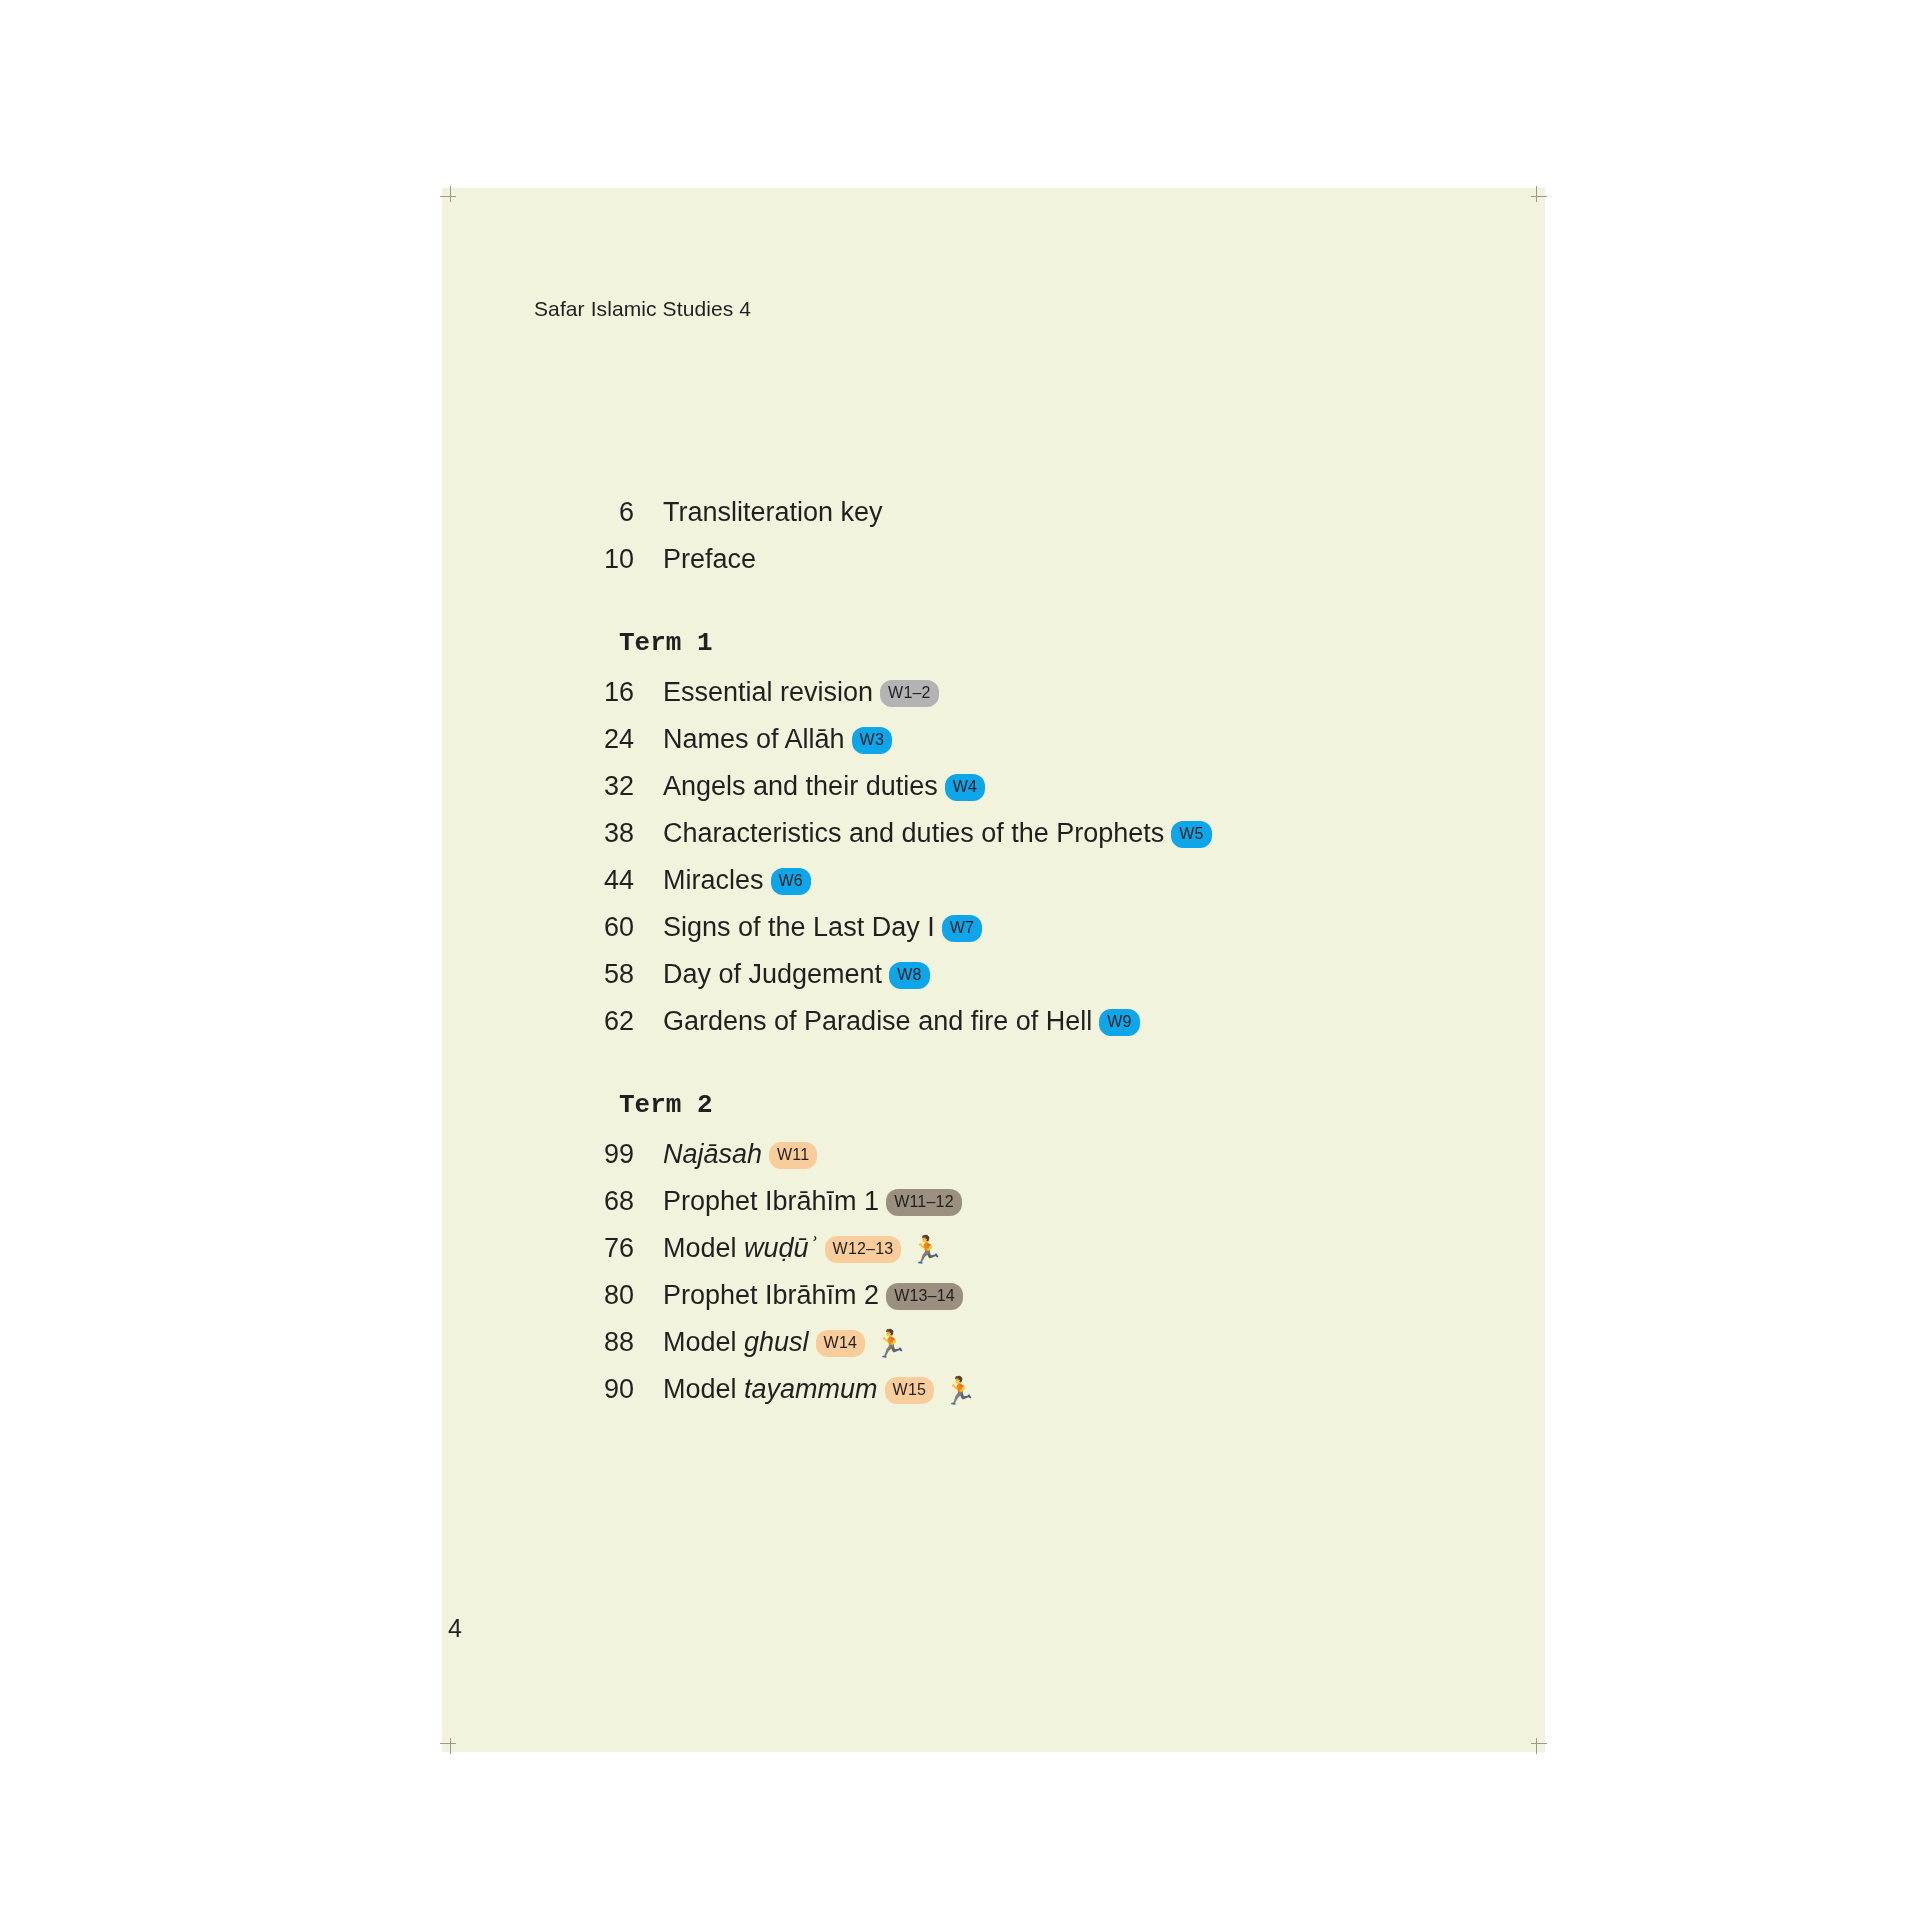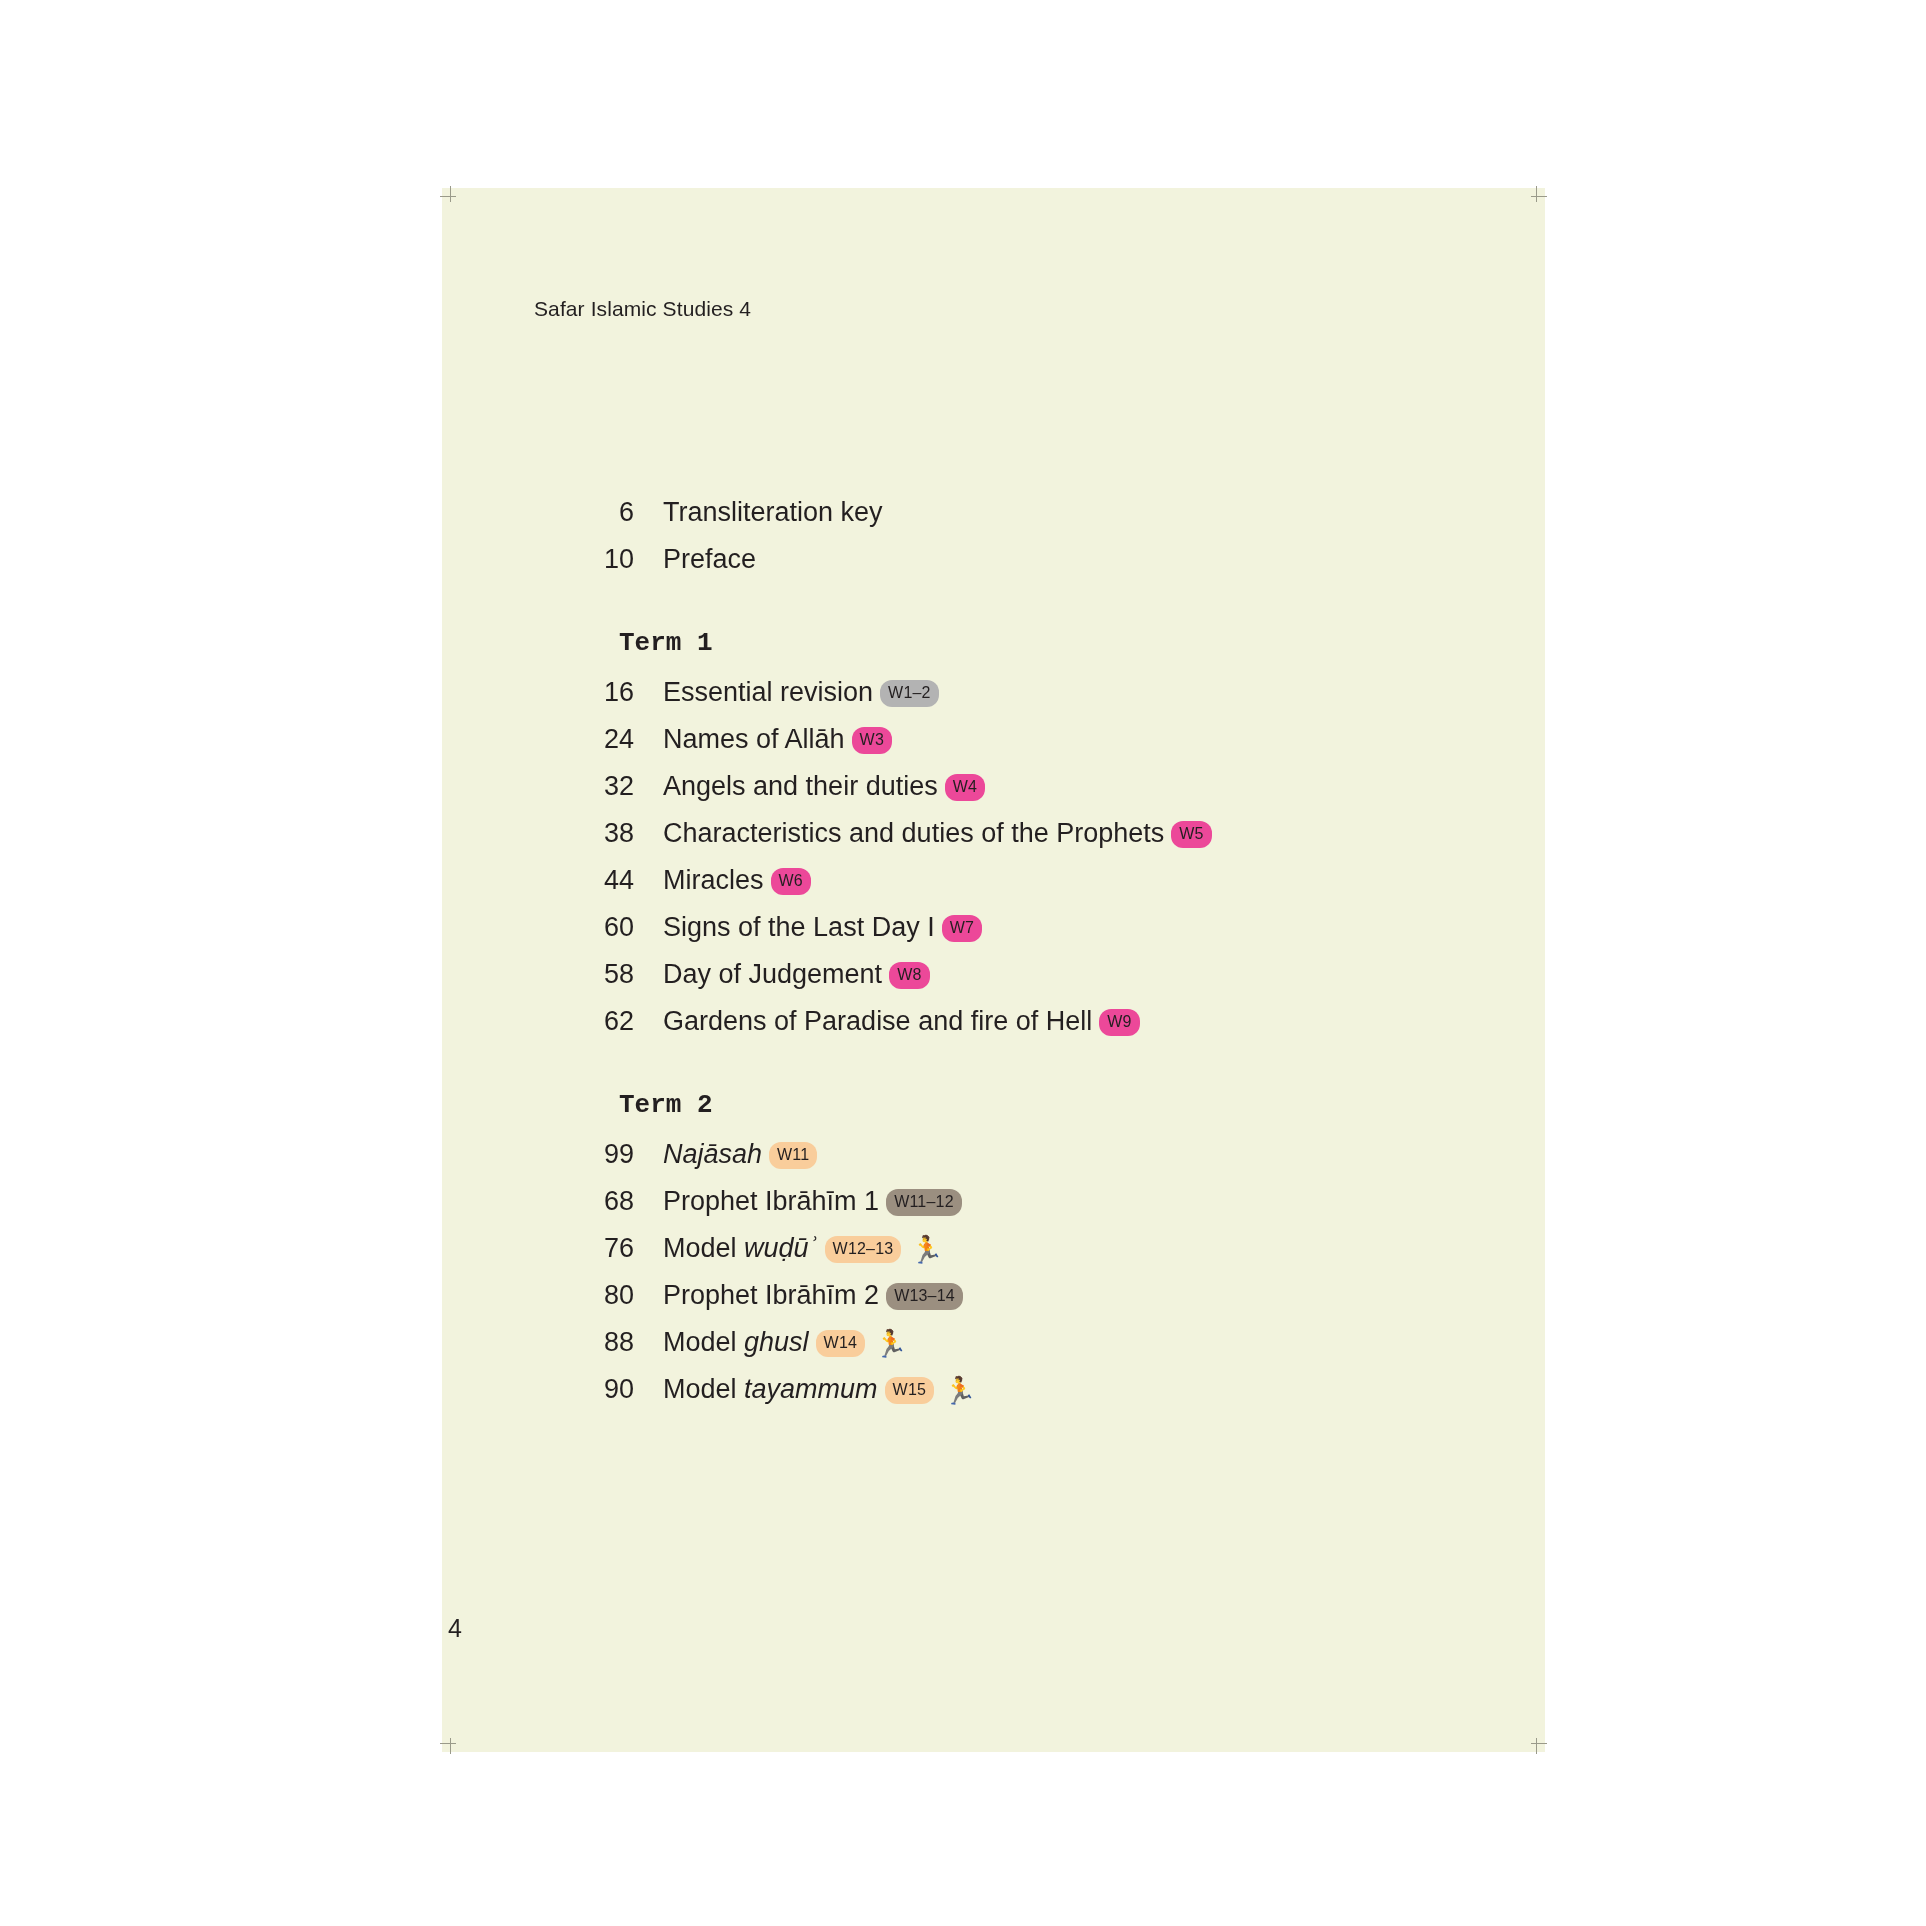--- a/index.html
+++ b/index.html
@@ -103,21 +103,21 @@
     line-height: 1;
     padding: 5px 8px 6px 8px;
     border-radius: 12px;
     vertical-align: 3px;
     margin-left: 7px;
     color: #231f20;
     letter-spacing: 0.2px;
     font-style: normal;
   }
   .badge.grey { background: #b3b3b3; }
-  .badge.blue { background: #ec4899; }
+  .badge.blue { background: #0ea5e9; }
   .badge.orange { background: #f9cd9b; }
   .badge.brown { background: #9b8f80; }
 
   .runner {
     display: inline-block;
     margin-left: 9px;
     font-size: 27px;
     line-height: 1;
     vertical-align: -2px;
     color: #3d3d3d;

